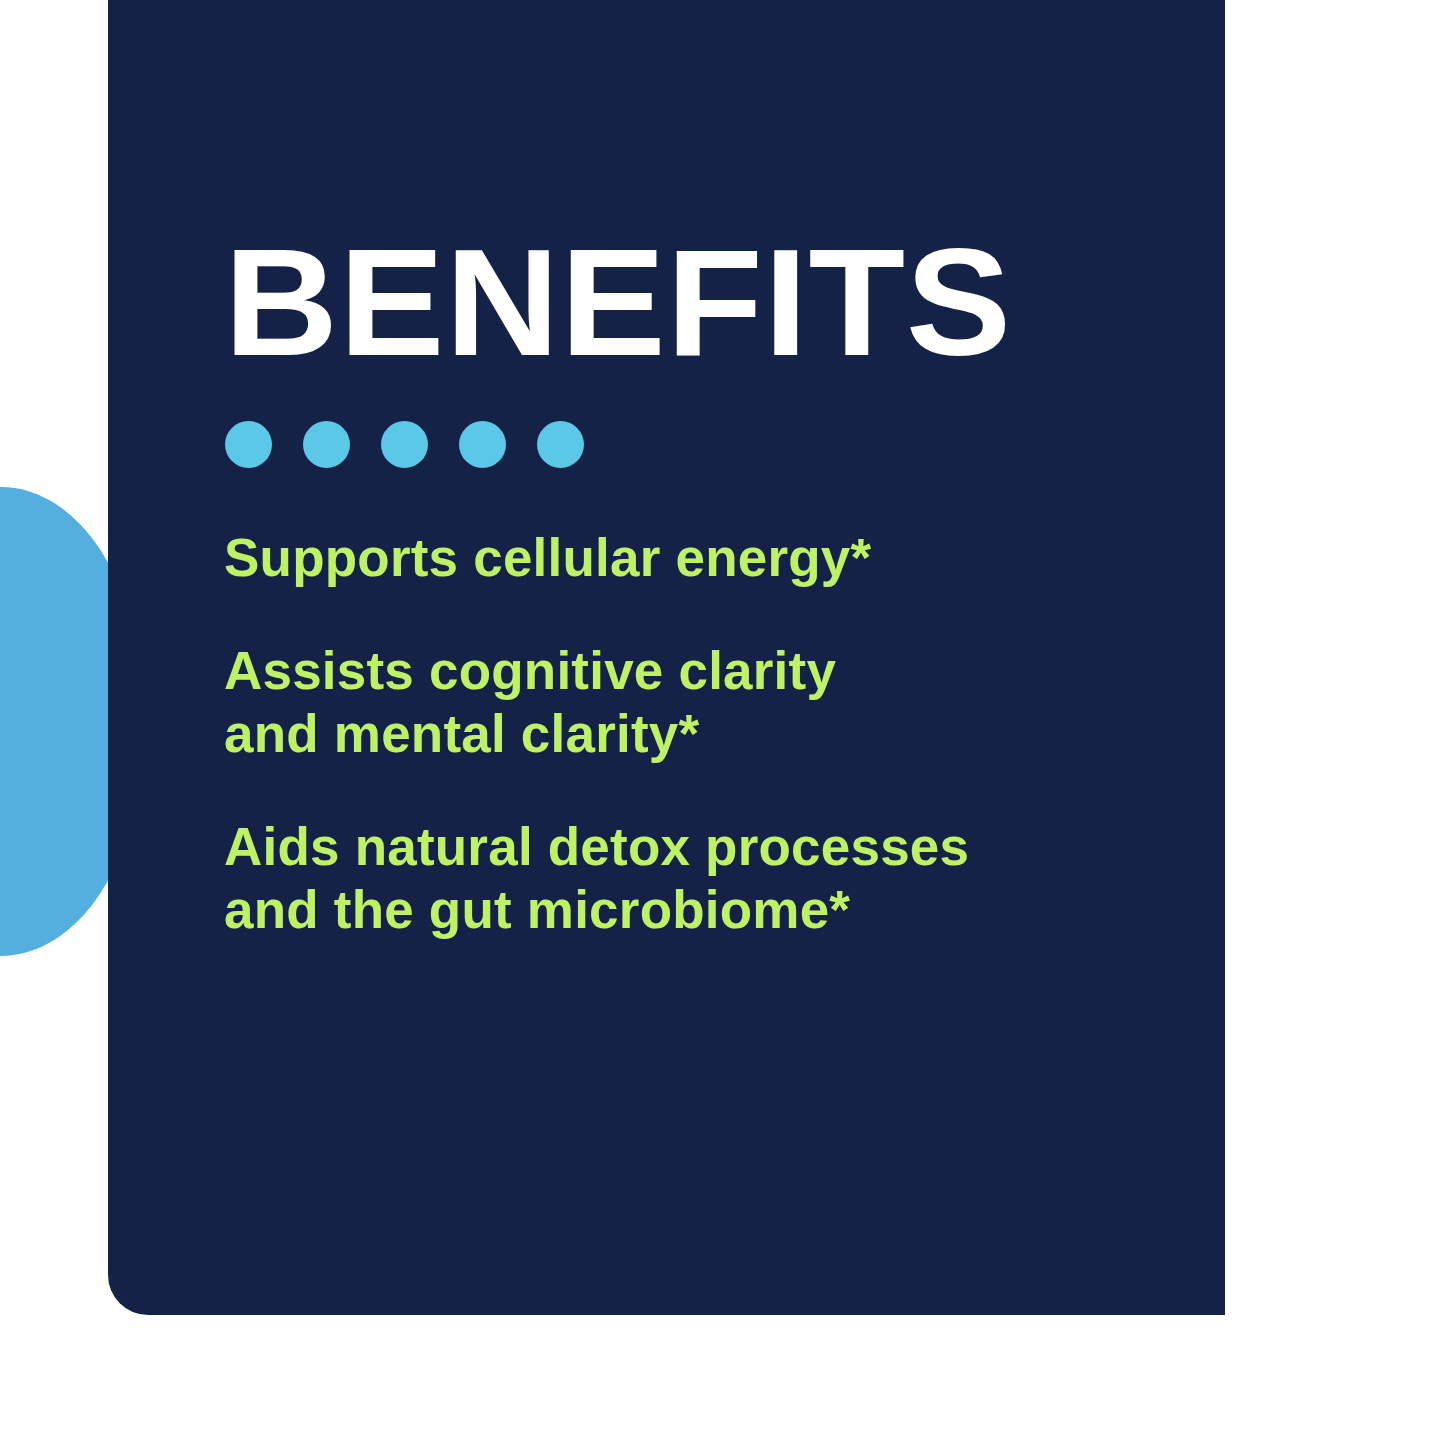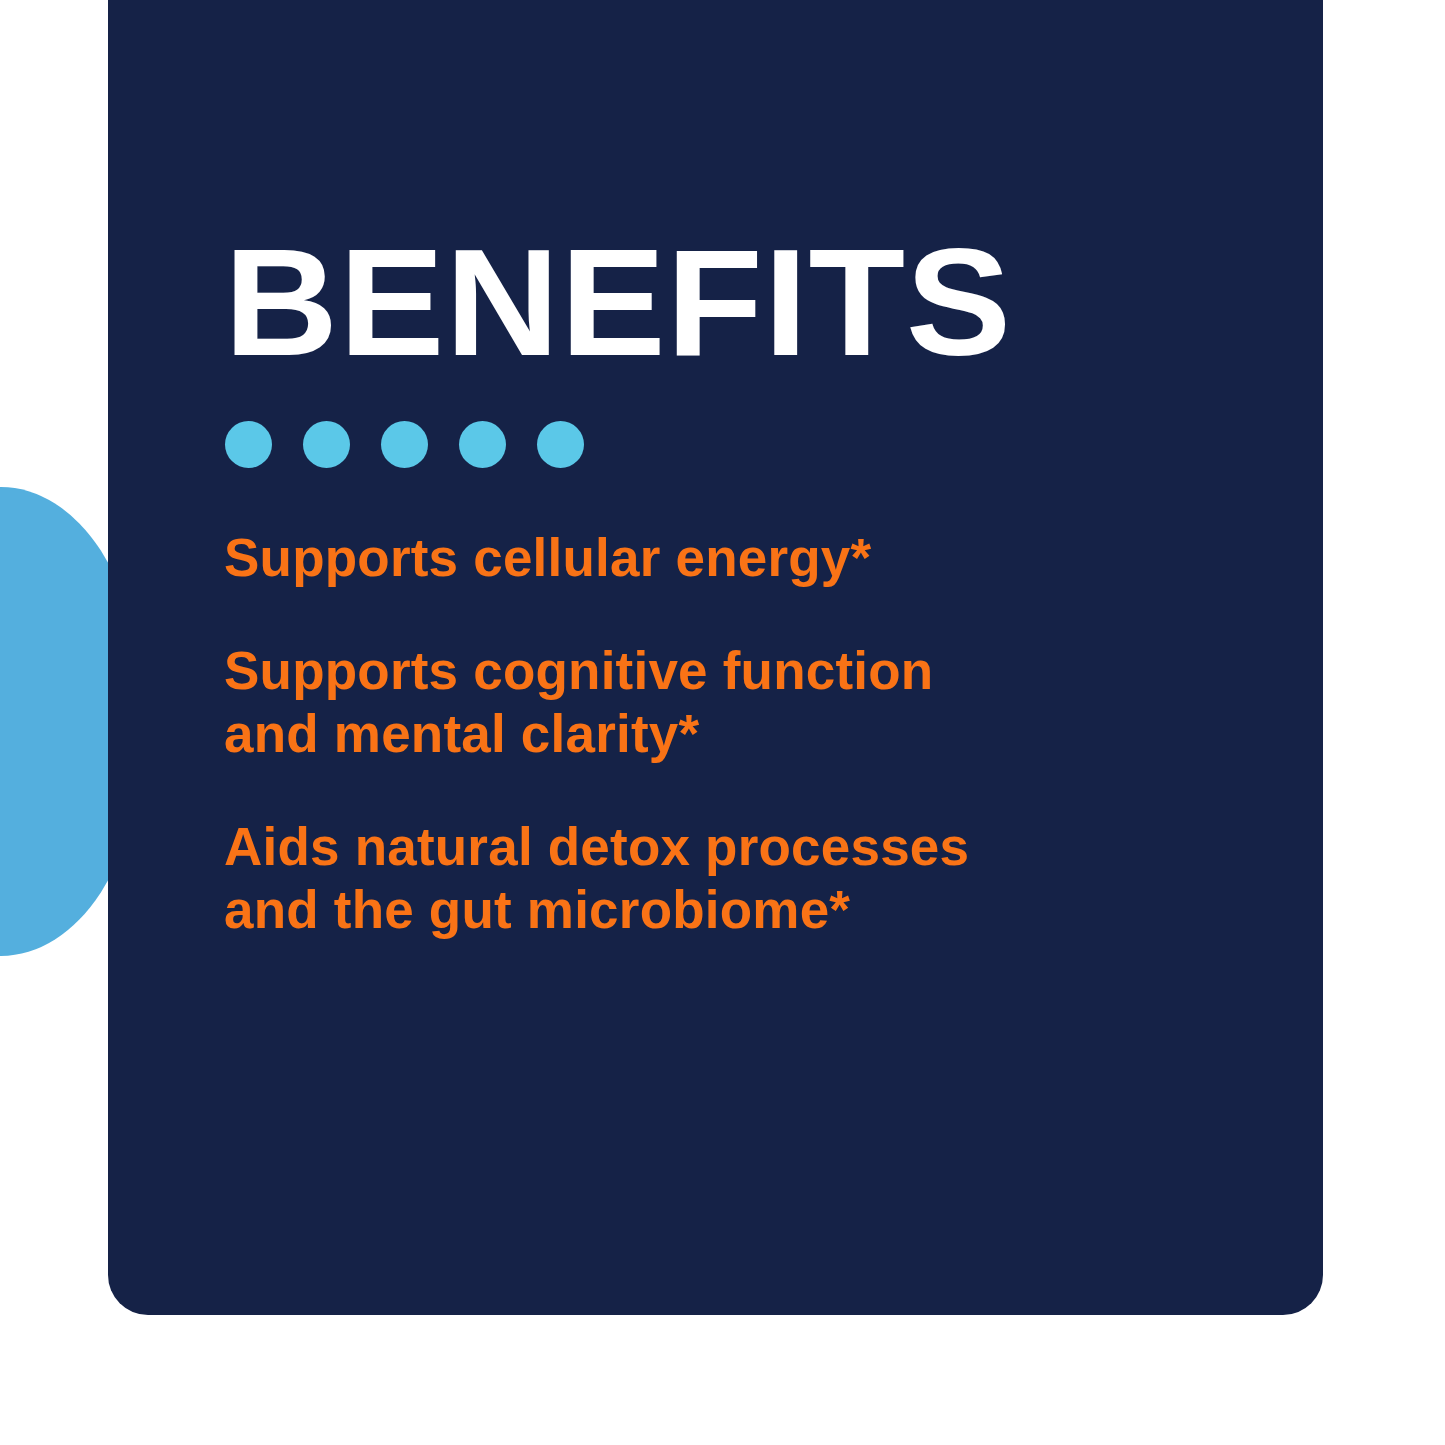--- a/index.html
+++ b/index.html
@@ -8,21 +8,21 @@
     padding: 0;
     background: #ffffff;
   }
   body {
     font-family: "Liberation Sans", "DejaVu Sans", sans-serif;
     -webkit-font-smoothing: antialiased;
   }
 
   #stage {
     position: relative;
-    width: 1445px;
+    width: 1225px;
     height: 1445px;
     background: #ffffff;
     overflow: hidden;
   }
 
   
   .accent-blob {
     position: absolute;
     left: -140px;
     top: 487px;
@@ -85,21 +85,21 @@
   }
 
   
   .benefit-list {
     list-style: none;
     margin: 0;
     padding: 0;
     margin-top: 58px;
   }
   .benefit-item {
-    color: #f97316;
+    color: #bef264;
     font-family: "Liberation Sans Narrow", "Liberation Sans", "DejaVu Sans", sans-serif;
     font-weight: 600;
     font-size: 53px;
     line-height: 1.19;
     letter-spacing: 0.004em;
     margin: 0 0 50px 0;
     white-space: pre-line;
   }
   .benefit-item:last-child {
     margin-bottom: 7px;
@@ -121,21 +121,21 @@
       <div class="dot-row">
         <span class="dot"></span>
         <span class="dot"></span>
         <span class="dot"></span>
         <span class="dot"></span>
         <span class="dot"></span>
       </div>
 
       <ul class="benefit-list">
         <li class="benefit-item">Supports cellular energy*</li>
-        <li class="benefit-item">Supports cognitive function
+        <li class="benefit-item">Assists cognitive clarity
 and mental clarity*</li>
         <li class="benefit-item">Aids natural detox processes
 and the gut microbiome*</li>
       </ul>
 
     </div>
   </div>
 </div>
 
 </body></html>

